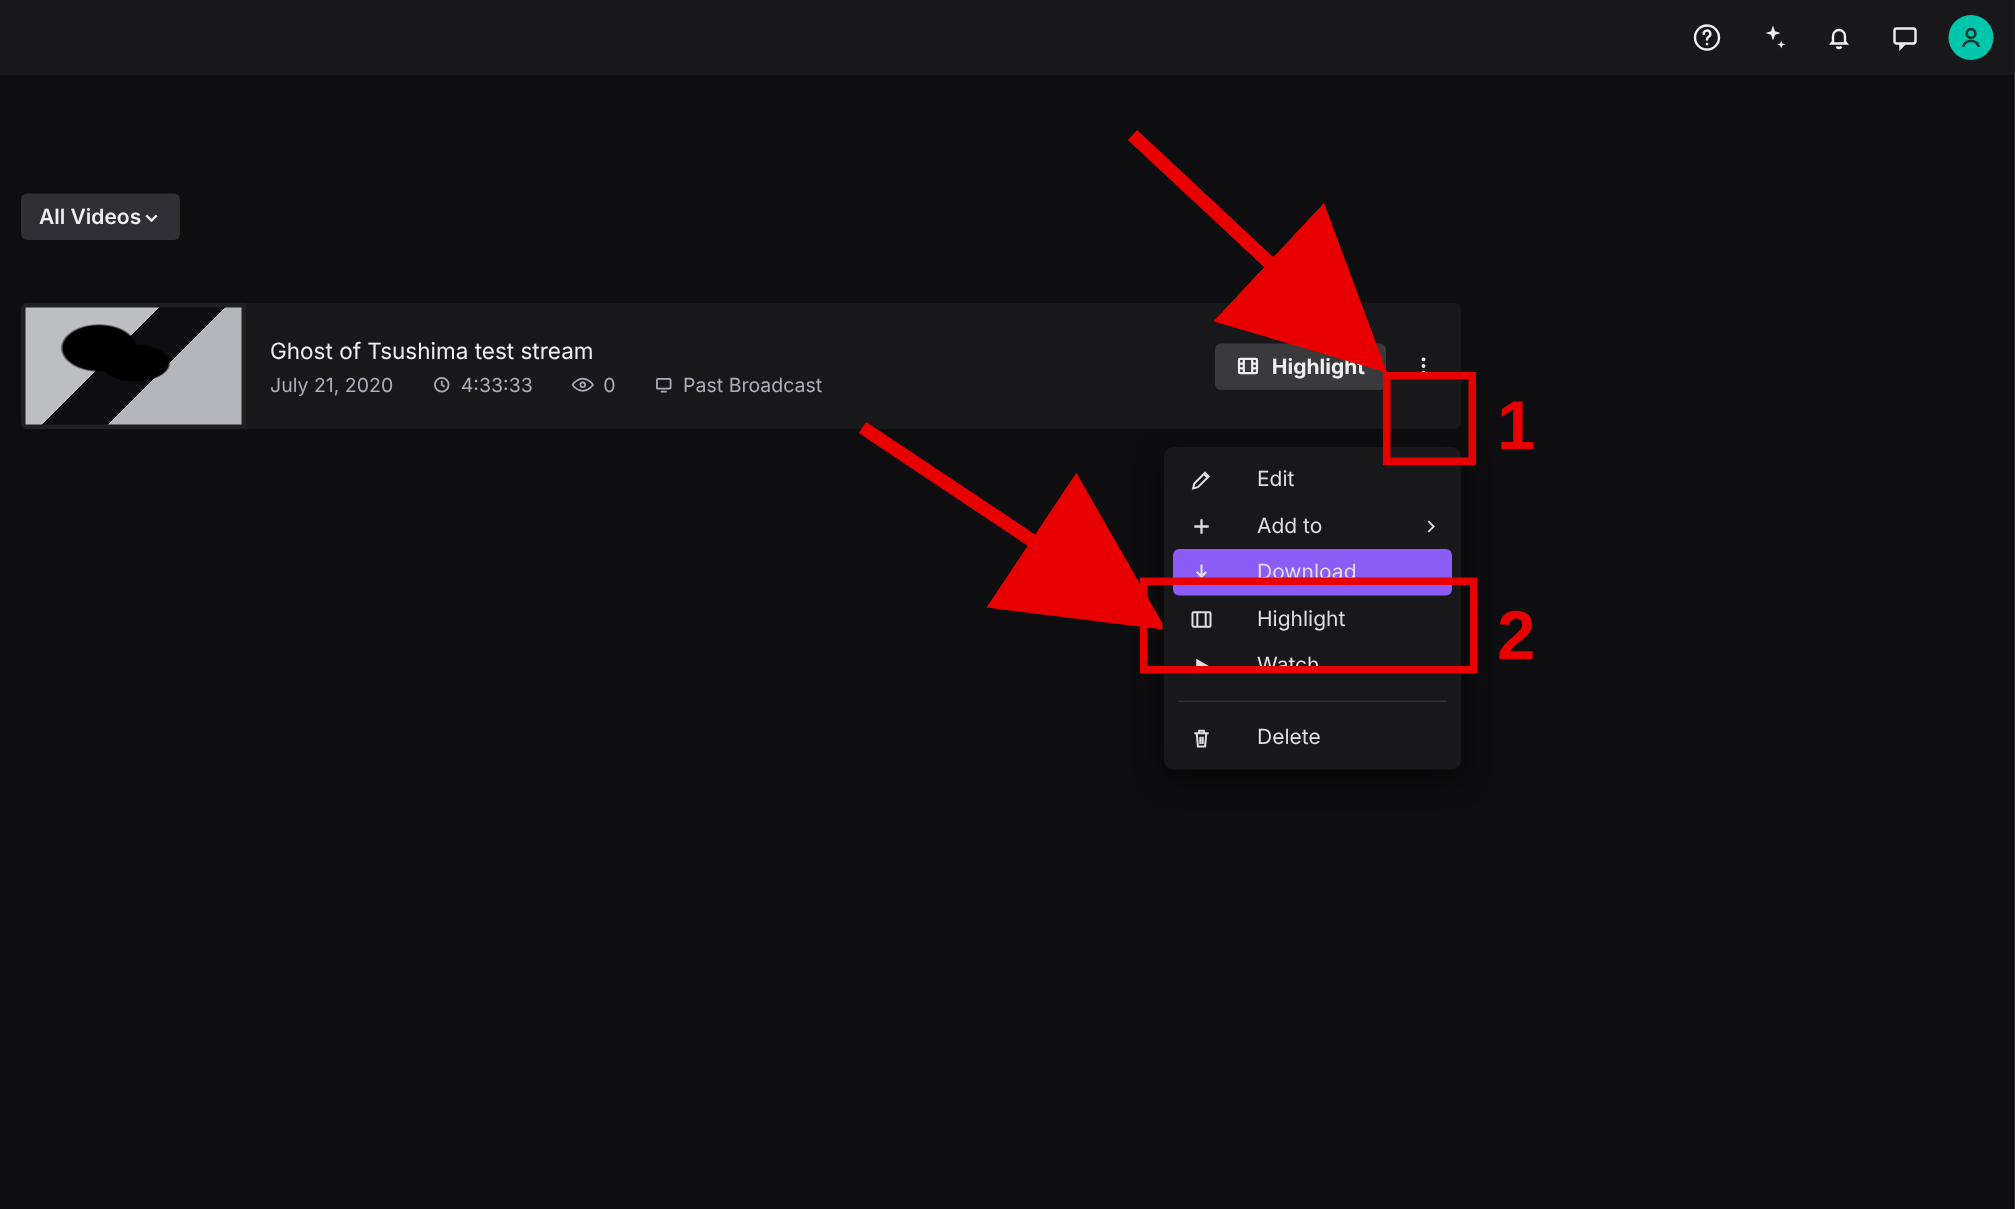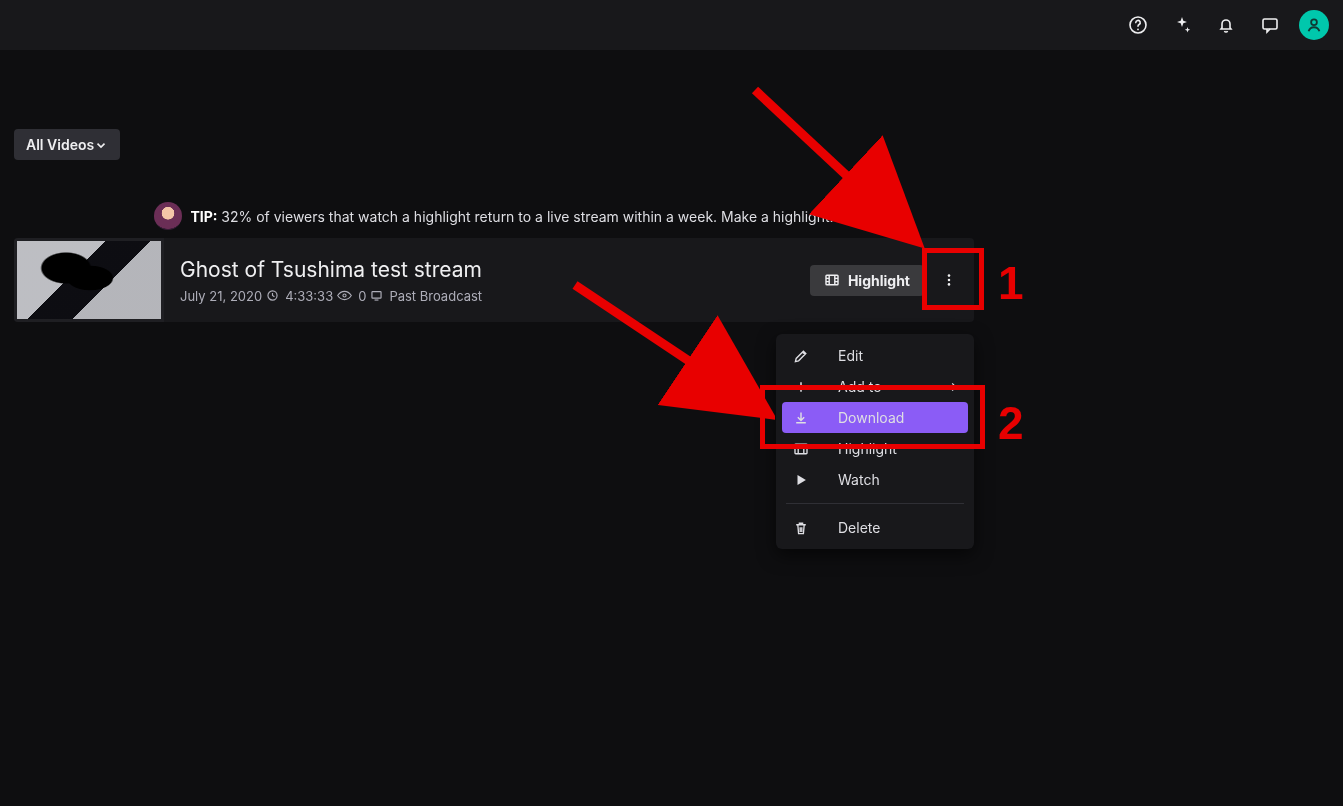--- a/index.html
+++ b/index.html
@@ -11,22 +11,22 @@
   .filter-btn{display:inline-flex;align-items:center;background:#2f2f35;color:#efeff1;font-weight:600;border-radius:4px;padding:7px 12px;margin:65px 0 42px 0;cursor:pointer}
   .tip-row{display:flex;align-items:center;justify-content:center;gap:8px;margin-bottom:8px;width:960px}
   .tip-avatar{width:28px;height:28px;border-radius:50%;background:radial-gradient(circle at 50% 40%,#f4c6a8 28%,#6b2e56 30% 70%,#3a1d38 72%)}
   .tip-text{color:#dedee3}
   .tip-text b{font-weight:700;color:#fff}
   .video-row{width:960px;height:84px;background:#18181b;display:flex;align-items:center;border-radius:4px;overflow:visible;position:relative}
   .thumb{width:150px;height:84px;background:#1f1f23;border-radius:4px 0 0 4px;position:relative;overflow:hidden}
   .thumb-inner{position:absolute;inset:3px;background:linear-gradient(135deg,#d9dadf 0 40%,#0a0a0f 40% 60%,#cfd0d5 60% 100%);opacity:.85}
   .thumb-blot{position:absolute;top:10px;left:20px;width:80px;height:50px;background:radial-gradient(ellipse at 40% 40%,#000 35%,transparent 38%),radial-gradient(ellipse at 70% 60%,#000 28%,transparent 30%);mix-blend-mode:multiply}
   .vinfo{padding:10px 16px;flex:1}
-  .vtitle{font-size:21px;color:#efeff1;margin-bottom:6px}
-  .vmeta{display:flex;align-items:center;gap:4px;color:#adadb8;font-size:13px}
+  .vtitle{font-size:15px;color:#efeff1;margin-bottom:6px}
+  .vmeta{display:flex;align-items:center;gap:26px;color:#adadb8;font-size:13px}
   .vmeta .sep{display:inline-flex;align-items:center;gap:6px}
   .row-actions{display:flex;align-items:center;gap:10px;padding-right:10px}
   .hl-btn{display:inline-flex;align-items:center;gap:8px;background:#3a3a3d;color:#efeff1;font-weight:700;border-radius:4px;padding:7px 14px;cursor:pointer}
   .kebab{width:30px;height:30px;display:flex;align-items:center;justify-content:center;cursor:pointer;border-radius:4px}
   .menu{position:absolute;top:96px;right:0;width:198px;background:#18181b;border-radius:6px;box-shadow:0 6px 18px rgba(0,0,0,.6);padding:6px 6px;z-index:5}
   .menu-item{display:flex;align-items:center;gap:28px;padding:7px 10px;border-radius:4px;color:#dedee3;cursor:pointer;position:relative}
   .menu-item.hover{background:#8b5cf6}
   .menu-item .mi-icon{width:18px;display:flex;justify-content:center}
   .menu-sep{height:1px;background:#2f2f35;margin:8px 4px}
   .menu-item .chev{position:absolute;right:8px}
@@ -75,27 +75,20 @@
 
   <div class="filter-btn">
     <span>All Videos</span>
     <span>
       <svg width="14" height="14" viewBox="0 0 20 20" fill="none" stroke="currentColor" stroke-width="2.2">
           <path d="M5 8l5 5 5-5"></path>
         </svg>
     </span>
   </div>
 
-  <div class="tip-row">
-    <div class="tip-avatar"></div>
-    <div class="tip-text">
-      <b>TIP:</b>
-      <span>32% of viewers that watch a highlight return to a live stream within a week. Make a highlight.</span>
-    </div>
-  </div>
 
   <div class="video-row">
     <div class="thumb">
       <div class="thumb-inner"></div>
         <div class="thumb-blot"></div>
     </div>
     <div class="vinfo">
       <div class="vtitle">Ghost of Tsushima test stream</div>
       <div class="vmeta">
         <span>July 21, 2020</span>

